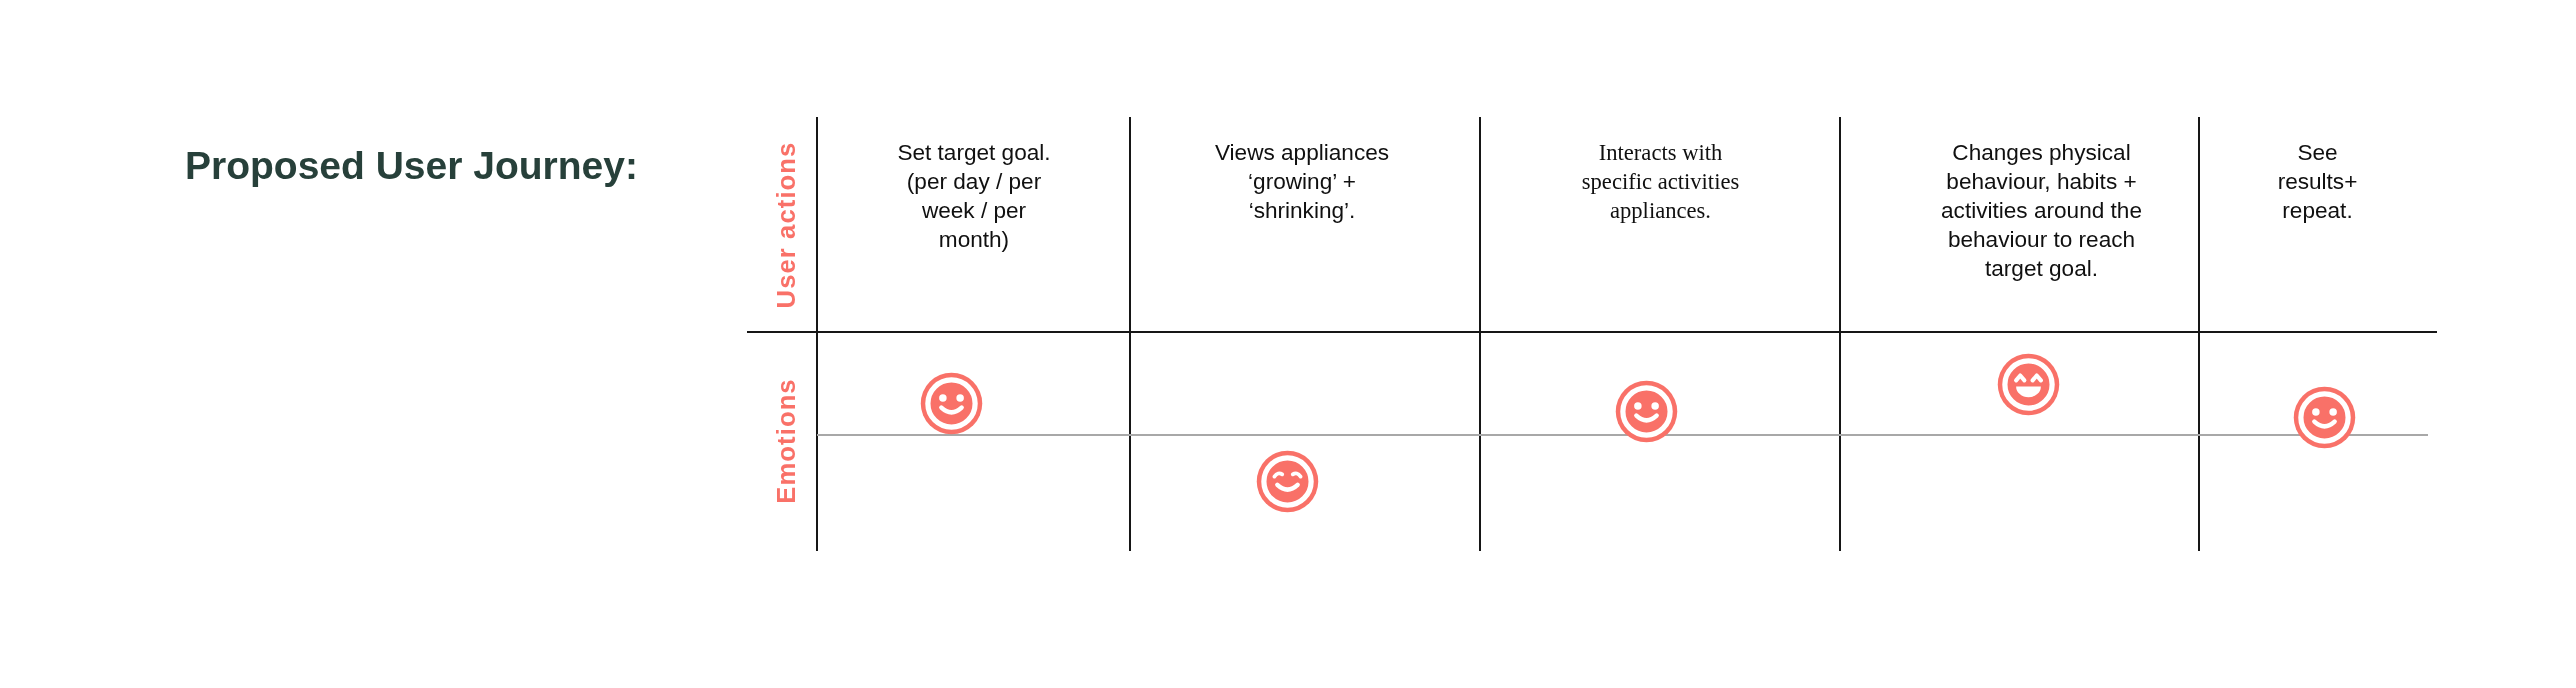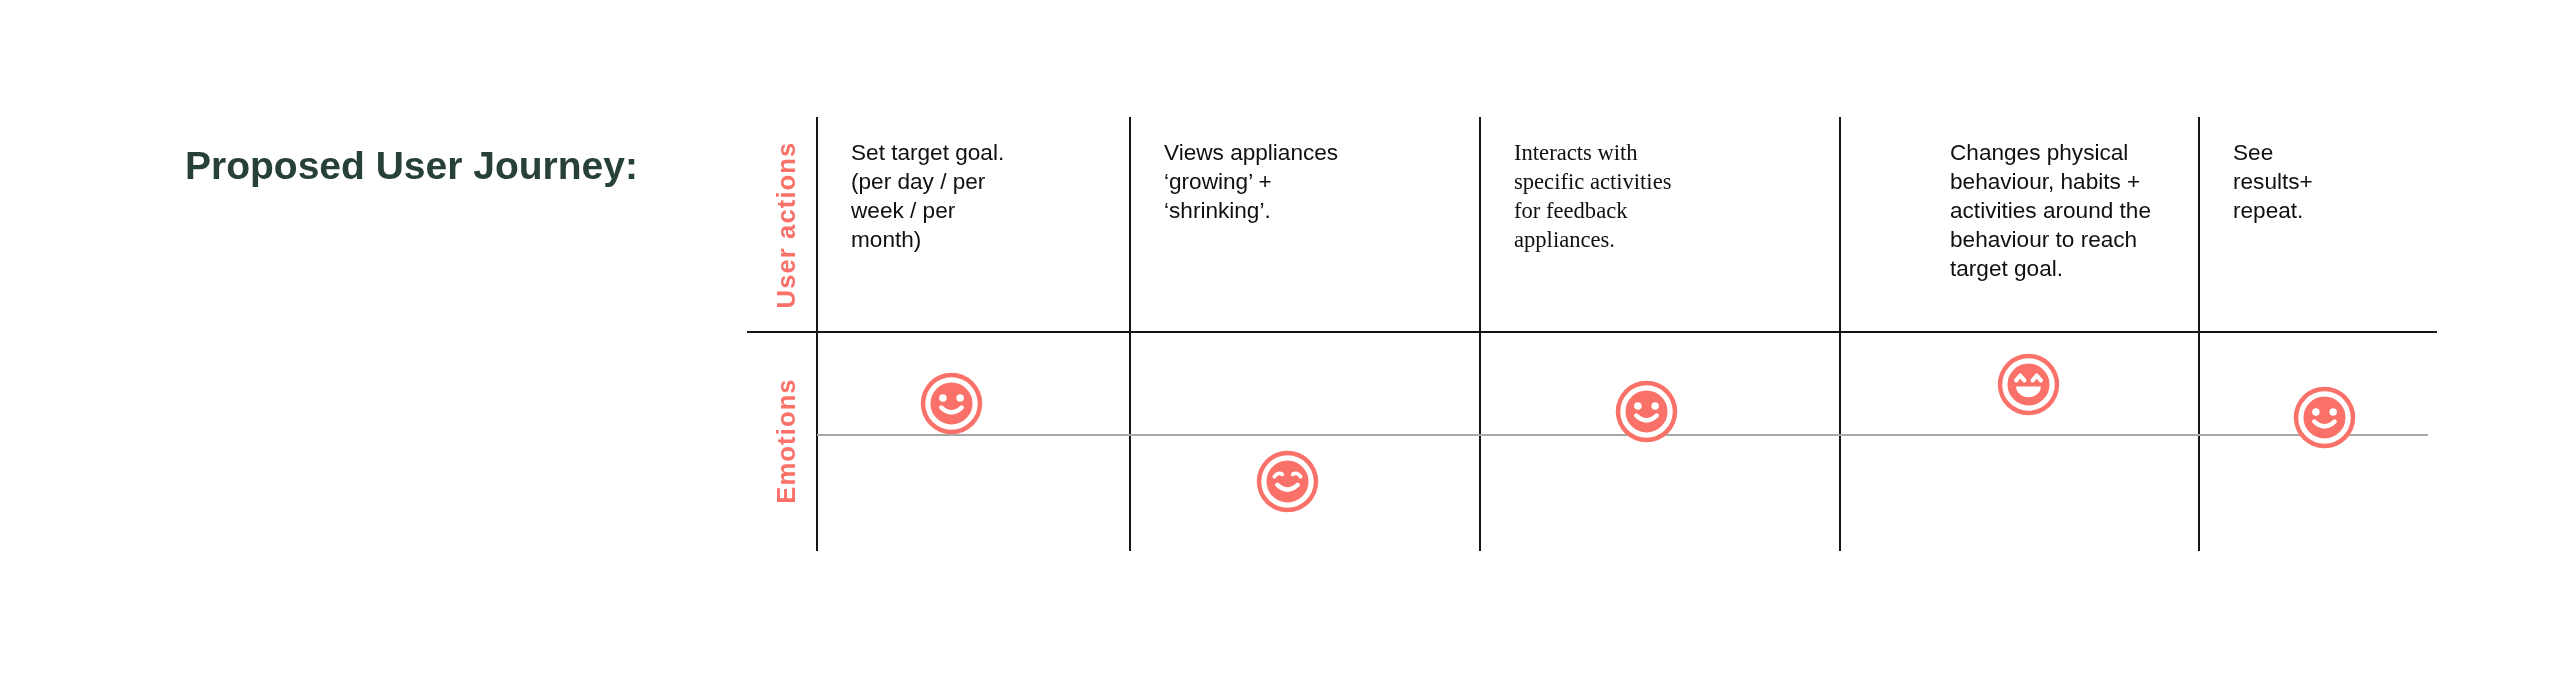--- a/index.html
+++ b/index.html
@@ -25,28 +25,28 @@
 
   .row-label{
     position:absolute;transform:translate(-50%,-50%) rotate(-90deg);
     color:var(--coral);font-weight:700;font-size:25.6px;letter-spacing:1.1px;
     white-space:nowrap;
   }
   .row-label.ua{left:786px;top:225px;}
   .row-label.em{left:786px;top:441px;}
 
   .cell{
-    position:absolute;top:138px;text-align:left;
+    position:absolute;top:138px;text-align:center;
     font-size:22.6px;line-height:29px;color:var(--celltext);
     padding:0 34px;
   }
   .cell.c1{left:817px;width:314px;}
   .cell.c2{left:1130px;width:344px;}
   .cell.c3{left:1480px;width:361px;font-family:Liberation Serif, serif;}
-  .cell.c4{left:1916px;width:401px;}
+  .cell.c4{left:1841px;width:401px;}
   .cell.c5{left:2199px;width:237px;}
 
   .emotion-icon{position:absolute;width:63px;height:63px;display:block;}
   .emotion-icon svg{display:block;width:100%;height:100%;}
   .cf{fill:var(--coral);}
   .wf{fill:#ffffff;}
   .ws{stroke:#ffffff;fill:none;}
 </style>
 </head>
 <body>
@@ -75,21 +75,20 @@
 
   <div class="cell c2">
     <div>Views appliances</div>
     <div>‘growing’ +</div>
     <div>‘shrinking’.</div>
   </div>
 
   <div class="cell c3">
     <div>Interacts with</div>
     <div>specific activities</div>
-    <div>for feedback</div>
     <div>appliances.</div>
   </div>
 
   <div class="cell c4">
     <div>Changes physical</div>
     <div>behaviour, habits +</div>
     <div>activities around the</div>
     <div>behaviour to reach</div>
     <div>target goal.</div>
   </div>

